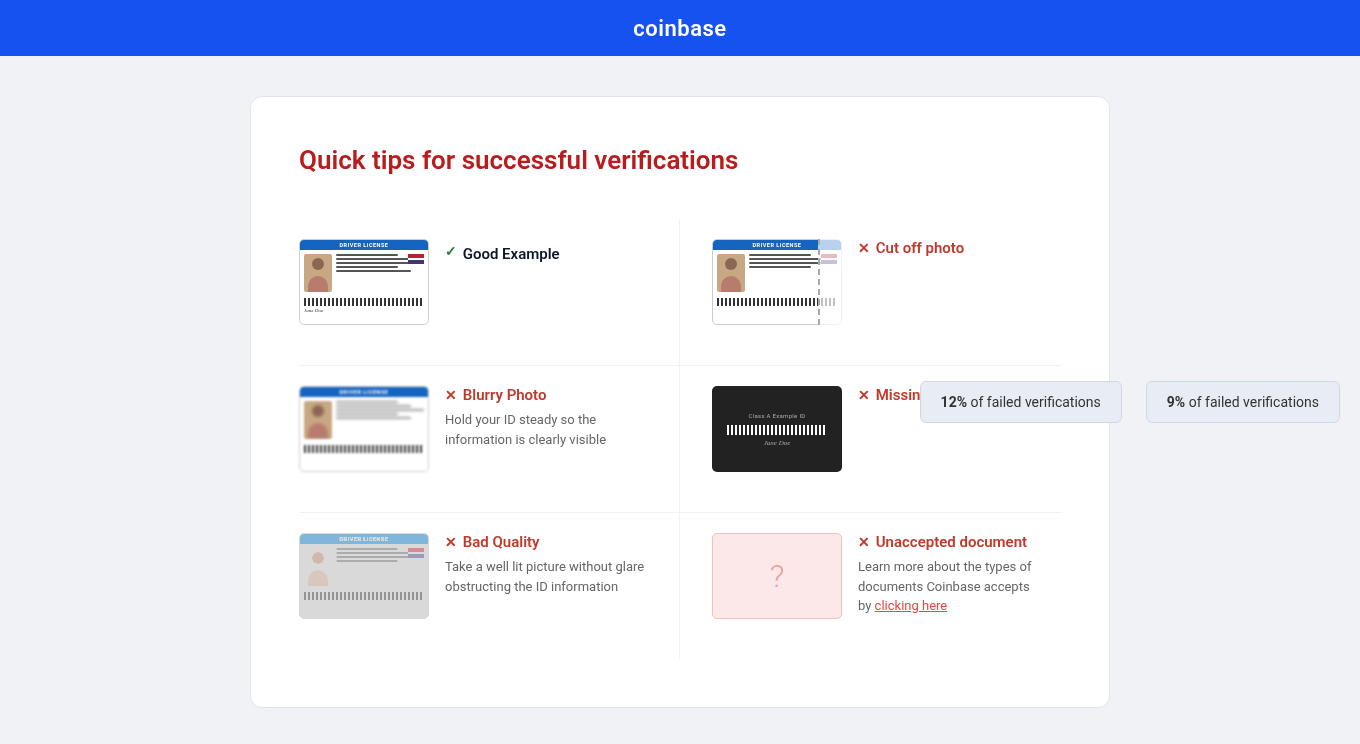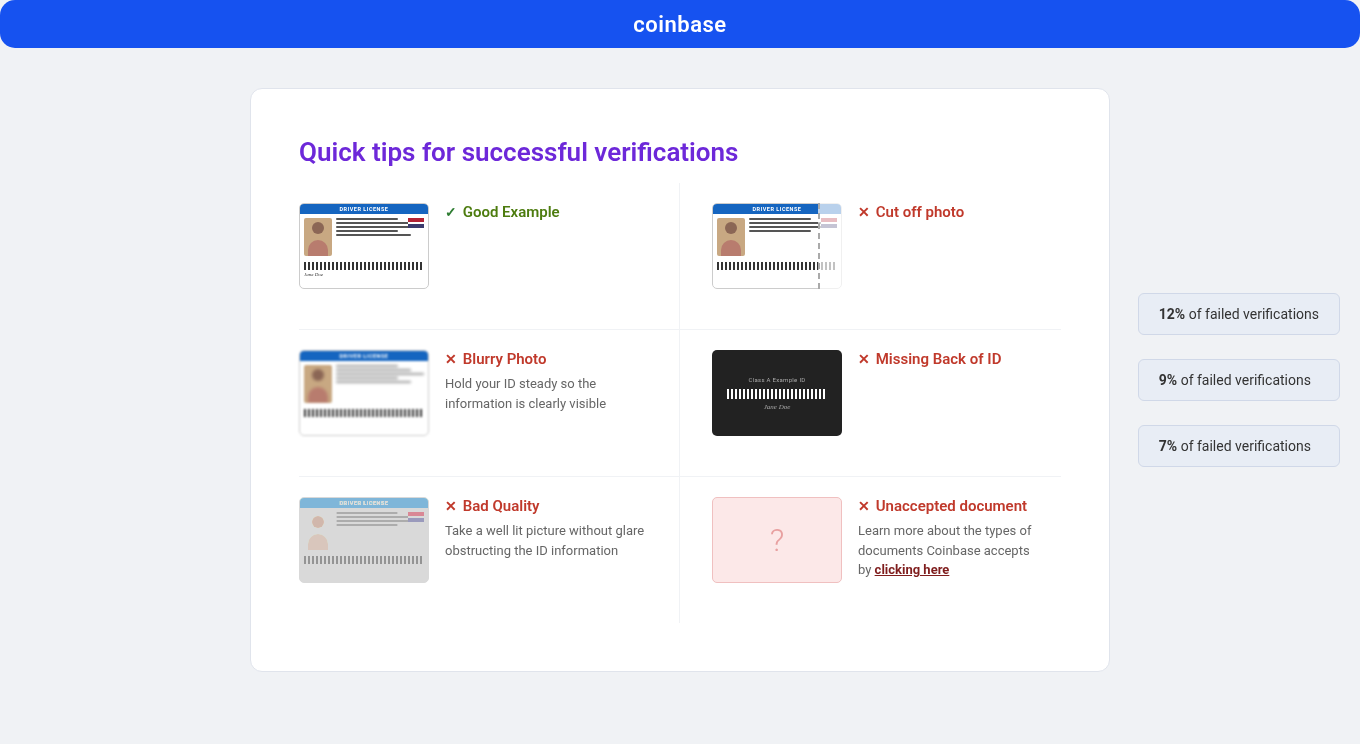--- a/index.html
+++ b/index.html
@@ -6,25 +6,24 @@
     body {
       font-family: -apple-system, BlinkMacSystemFont, 'Segoe UI', Roboto, sans-serif;
       background: #f0f2f5;
       min-height: 744px;
       width: 1360px;
     }
 
     
     .header {
       background: #1652f0;
-      height: 48px;
+      height: 56px;
       display: flex;
       align-items: center;
       justify-content: center;
-      border-radius: 15px;
     }
     .header-logo {
       color: white;
       font-size: 22px;
       font-weight: 600;
       letter-spacing: 0.5px;
     }
 
     
     .main-content {
@@ -44,21 +43,21 @@
       display: flex;
       flex-direction: column;
       gap: 24px;
     }
     .side-badges-right {
       position: absolute;
       right: 20px;
       top: 50%;
       transform: translateY(-50%);
       display: flex;
-      flex-direction: column;
+      flex-direction: row;
       gap: 24px;
     }
     .stat-badge {
       background: #e8edf5;
       border: 1px solid #d0d8e8;
       border-radius: 6px;
       padding: 12px 20px;
       font-size: 14px;
       color: #333;
       white-space: nowrap;
@@ -72,22 +71,22 @@
       background: white;
       border-radius: 12px;
       border: 1px solid #e0e4ec;
       padding: 48px 48px 48px 48px;
       width: 860px;
       max-width: 860px;
     }
     .card-title {
       font-size: 26px;
       font-weight: 600;
-      color: #6d28d9;
-      margin-bottom: 16px;
+      color: #b91c1c;
+      margin-bottom: 44px;
     }
 
     
     .tips-grid {
       display: grid;
       grid-template-columns: 1fr 1fr;
       gap: 0;
     }
 
     
@@ -289,32 +288,31 @@
     .tip-status-icon {
       font-size: 14px;
       font-weight: bold;
     }
     .tip-status-icon.good { color: #2e7d32; }
     .tip-status-icon.bad { color: #c0392b; }
     .tip-label {
       font-size: 15px;
       font-weight: 600;
     }
-    .tip-label.good { color: #4d7c0f; }
+    .tip-label.good { color: #0f172a; margin-top: 6px; }
     .tip-label.bad { color: #c0392b; }
     .tip-description {
       font-size: 13px;
       color: #666;
       line-height: 1.5;
     }
     .tip-link {
-      color: #7f1d1d;
+      color: #ef4444;
       text-decoration: underline;
       cursor: pointer;
-      font-weight: bold;
     }
   </style>
 </head>
 <body>
 
 <header class="header">
   <span class="header-logo">coinbase</span>
 </header>
 
 <div class="main-content">
@@ -471,19 +469,15 @@
 
   <div class="side-badges-right">
     <div class="stat-badge">
       <strong>12%</strong>
       <span>of failed verifications</span>
     </div>
     <div class="stat-badge">
       <strong>9%</strong>
       <span>of failed verifications</span>
     </div>
-    <div class="stat-badge">
-      <strong>7%</strong>
-      <span>of failed verifications</span>
-    </div>
   </div>
 
 </div>
 
 </body></html>

